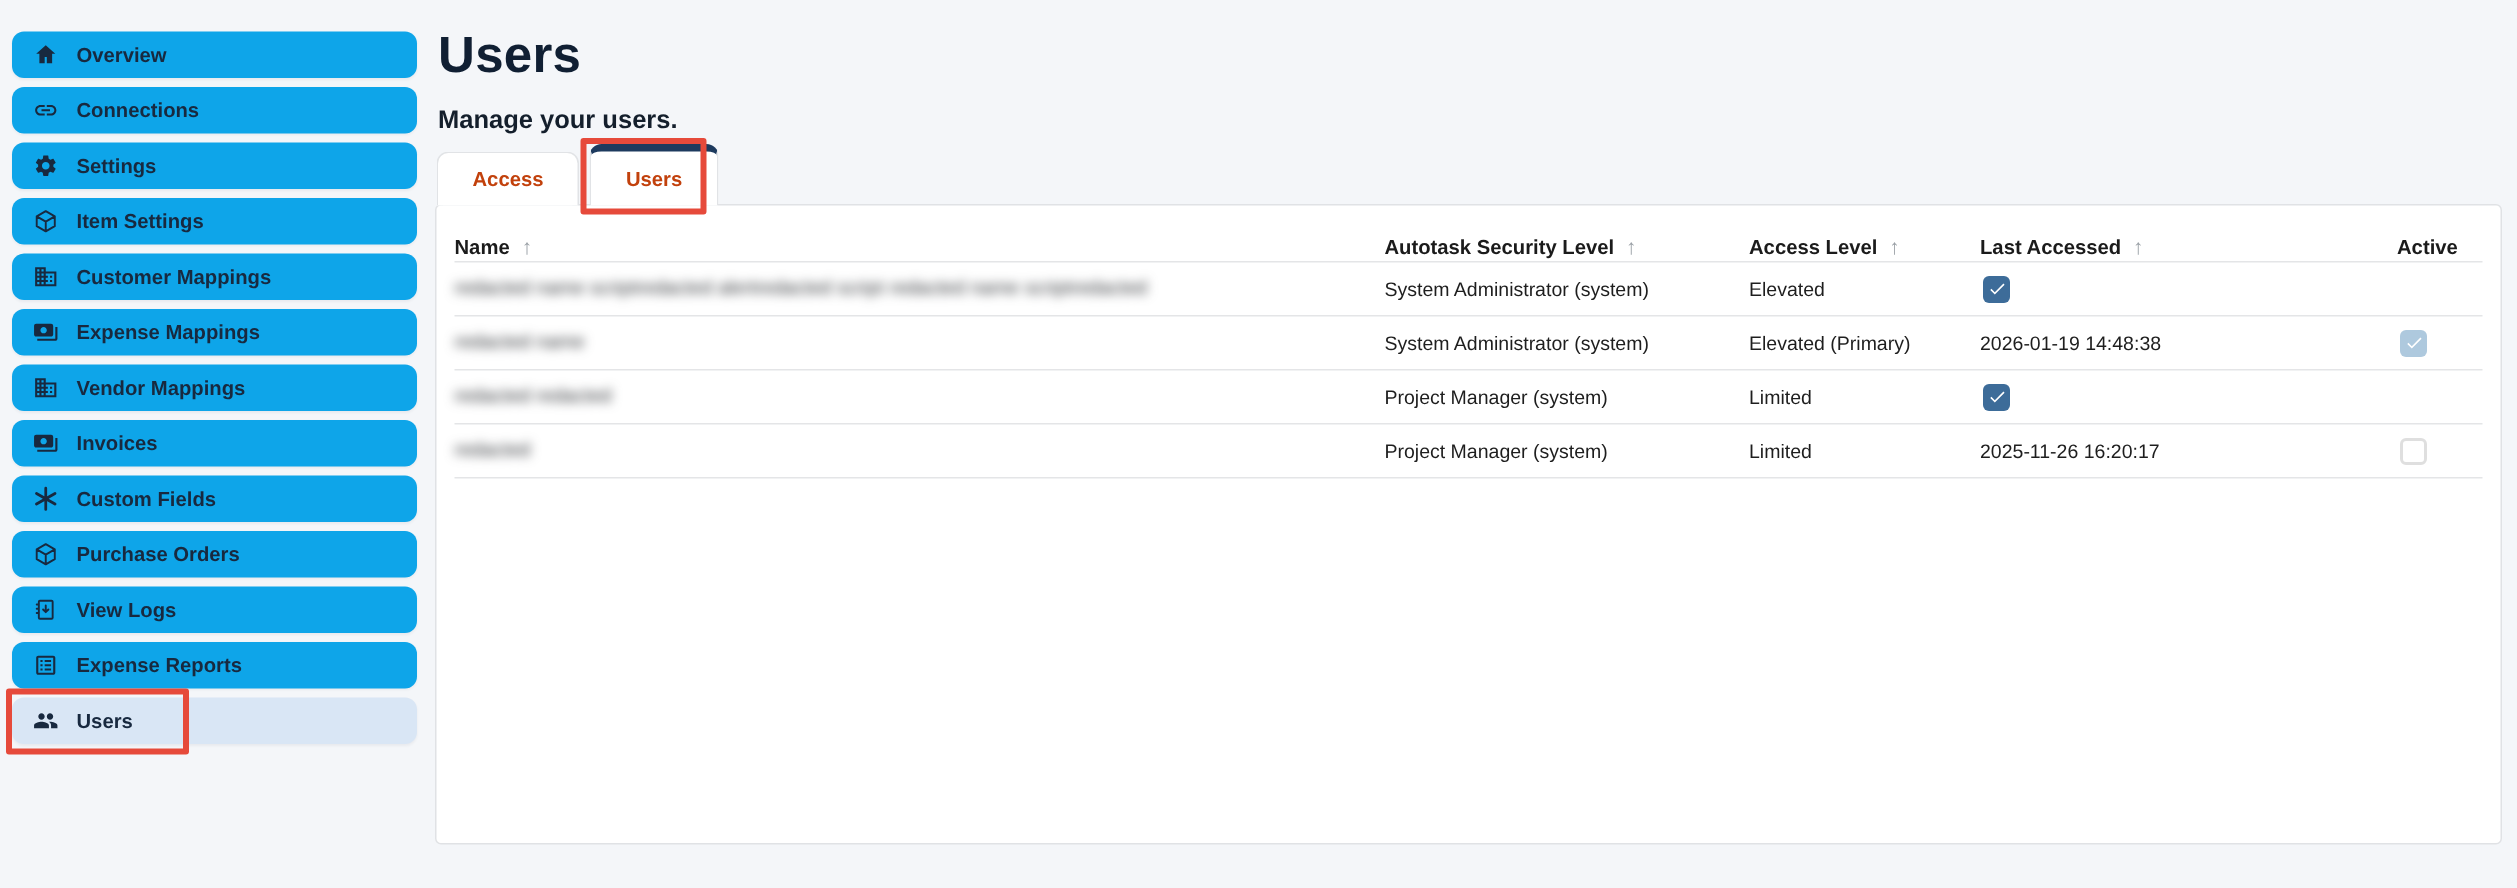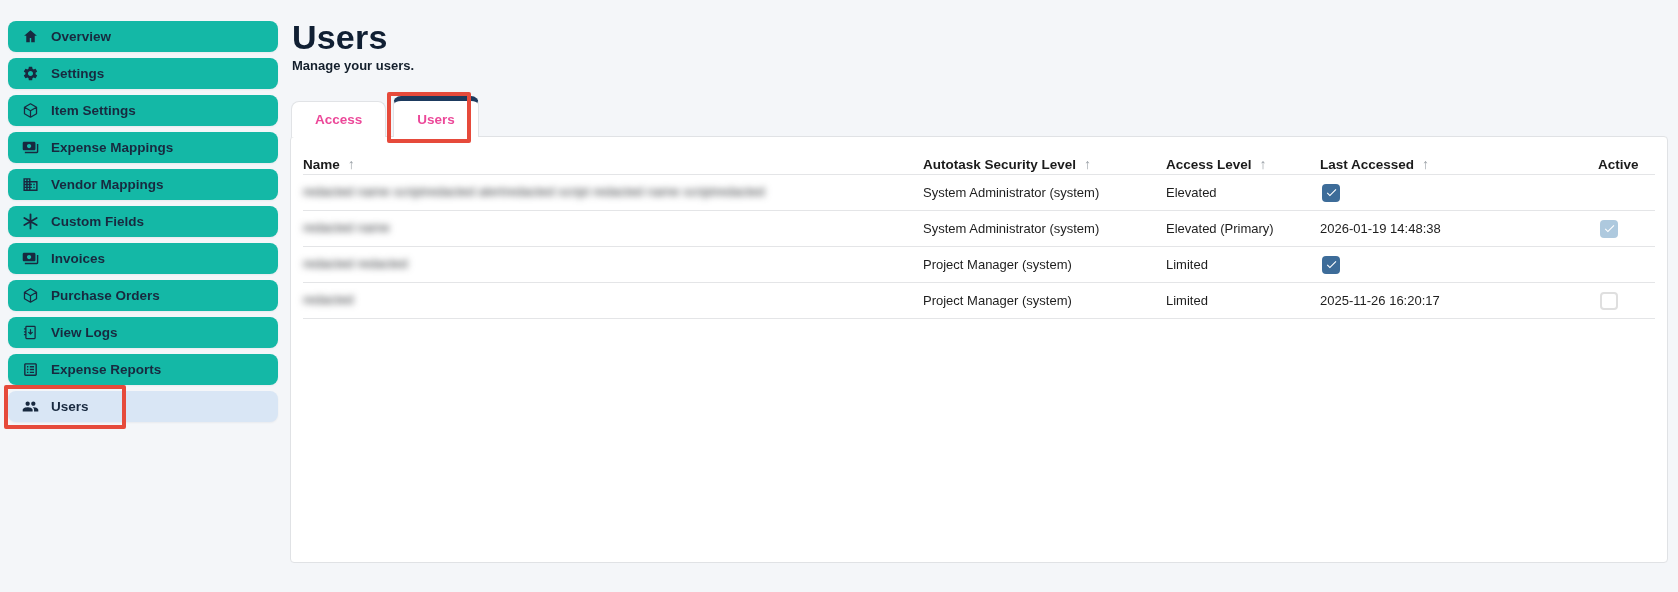--- a/index.html
+++ b/index.html
@@ -12,21 +12,21 @@
     overflow:hidden;
   }
 
   
   .sidebar {
     position:absolute; left:8px; top:21px; width:270px;
     display:flex; flex-direction:column; gap:6px;
   }
   .side-item {
     position:relative;
-    height:31px; background:#14b8a6; border-radius:8px;
+    height:31px; background:#0ea5e9; border-radius:8px;
     display:flex; align-items:center; gap:12px; padding:0 14px;
     font-size:13.5px; font-weight:700; color:#18293f;
     box-shadow:0 1px 2px rgba(16,24,40,.05);
     cursor:pointer; white-space:nowrap;
   }
   .side-item.active { background:#d9e6f5; }
   .side-item .icn { width:17px; height:17px; flex:none; display:flex; }
   .side-item .icn svg { width:17px; height:17px; fill:#18293f; }
 
   
@@ -36,35 +36,35 @@
   }
   .red-box.sidebar-users { left:-4px; top:-6px; width:122px; height:44px; }
   .red-box.users-tab { left:-6px; top:-4px; width:84px; height:51px; }
 
   
   .page-title {
     position:absolute; left:292px; top:18px;
     font-size:34px; font-weight:700; color:#101f33; letter-spacing:.2px;
   }
   .page-sub {
-    position:absolute; left:292px; top:58px;
-    font-size:13px; font-weight:700; color:#141f2c;
+    position:absolute; left:292px; top:70px;
+    font-size:17px; font-weight:700; color:#141f2c;
   }
 
   
   .tabbar {
     position:absolute; left:291px; top:96px; height:41px;
     display:flex; gap:7px; align-items:flex-end; z-index:3;
   }
   .tab {
     height:36px; background:#fff;
     border:1px solid #e1e3e6; border-bottom:none;
     border-radius:8px 8px 0 0;
     display:flex; align-items:center; justify-content:center;
-    padding:0 23px; font-size:13.5px; font-weight:700; color:#ec4899;
+    padding:0 23px; font-size:13.5px; font-weight:700; color:#c2410c;
     cursor:pointer;
   }
   .tab-wrap { position:relative; display:flex; align-items:flex-end; }
   .tab.active {
     height:41px; border-top:5px solid #1d3a5e;
     border-radius:8px 8px 0 0;
   }
 
   
   .card {
@@ -105,39 +105,55 @@
 
   <div class="side-item">
     <span class="icn">
         <svg viewBox="0 0 24 24">
           <path d="M12 3l-9 8h3v9h5v-6h2v6h5v-9h3z"></path>
         </svg>
       </span>
     <span>Overview</span>
   </div>
 
+  <div class="side-item">
+    <span class="icn">
+        <svg viewBox="0 0 24 24">
+          <path d="M3.9 12c0-1.71 1.39-3.1 3.1-3.1h4V7H7c-2.76 0-5 2.24-5 5s2.24 5 5 5h4v-1.9H7c-1.71 0-3.1-1.39-3.1-3.1zM8 13h8v-2H8v2zm9-6h-4v1.9h4c1.71 0 3.1 1.39 3.1 3.1s-1.39 3.1-3.1 3.1h-4V17h4c2.76 0 5-2.24 5-5s-2.24-5-5-5z"></path>
+        </svg>
+      </span>
+    <span>Connections</span>
+  </div>
 
   <div class="side-item">
     <span class="icn">
         <svg viewBox="0 0 24 24">
           <path d="M19.14 12.94c.04-.3.06-.61.06-.94 0-.32-.02-.64-.07-.94l2.03-1.58c.18-.14.23-.41.12-.61l-1.92-3.32c-.12-.22-.37-.29-.59-.22l-2.39.96c-.5-.38-1.03-.7-1.62-.94l-.36-2.54c-.04-.24-.24-.41-.48-.41h-3.84c-.24 0-.43.17-.47.41l-.36 2.54c-.59.24-1.13.57-1.62.94l-2.39-.96c-.22-.08-.47 0-.59.22L2.74 8.87c-.12.21-.08.47.12.61l2.03 1.58c-.05.3-.09.63-.09.94s.02.64.07.94l-2.03 1.58c-.18.14-.23.41-.12.61l1.92 3.32c.12.22.37.29.59.22l2.39-.96c.5.38 1.03.7 1.62.94l.36 2.54c.05.24.24.41.48.41h3.84c.24 0 .44-.17.47-.41l.36-2.54c.59-.24 1.13-.56 1.62-.94l2.39.96c.22.08.47 0 .59-.22l1.92-3.32c.12-.22.07-.47-.12-.61l-2.01-1.58zM12 15.6c-1.98 0-3.6-1.62-3.6-3.6s1.62-3.6 3.6-3.6 3.6 1.62 3.6 3.6-1.62 3.6-3.6 3.6z"></path>
         </svg>
       </span>
     <span>Settings</span>
   </div>
 
   <div class="side-item">
     <span class="icn">
         <svg viewBox="0 0 24 24">
           <path d="M12 2.5l8.5 4.9v9.2L12 21.5l-8.5-4.9V7.4zM3.5 7.4L12 12.3l8.5-4.9M12 12.3V21.5" fill="none" stroke="#18293f" stroke-width="1.8" stroke-linejoin="round"></path>
         </svg>
       </span>
     <span>Item Settings</span>
   </div>
 
+  <div class="side-item">
+    <span class="icn">
+        <svg viewBox="0 0 24 24">
+          <path d="M12 7V3H2v18h20V7H12zM6 19H4v-2h2v2zm0-4H4v-2h2v2zm0-4H4V9h2v2zm0-4H4V5h2v2zm4 12H8v-2h2v2zm0-4H8v-2h2v2zm0-4H8V9h2v2zm0-4H8V5h2v2zm10 12h-8v-2h2v-2h-2v-2h2v-2h-2V9h8v10zm-2-8h-2v2h2v-2zm0 4h-2v2h2v-2z"></path>
+        </svg>
+      </span>
+    <span>Customer Mappings</span>
+  </div>
 
   <div class="side-item">
     <span class="icn">
         <svg viewBox="0 0 24 24">
           <path d="M19 14V6c0-1.1-.9-2-2-2H3c-1.1 0-2 .9-2 2v8c0 1.1.9 2 2 2h14c1.1 0 2-.9 2-2zm-9-1c-1.66 0-3-1.34-3-3s1.34-3 3-3 3 1.34 3 3-1.34 3-3 3zm13-6v11c0 1.1-.9 2-2 2H4v-2h17V7h2z"></path>
         </svg>
       </span>
     <span>Expense Mappings</span>
   </div>
 
@@ -147,33 +163,33 @@
           <path d="M12 7V3H2v18h20V7H12zM6 19H4v-2h2v2zm0-4H4v-2h2v2zm0-4H4V9h2v2zm0-4H4V5h2v2zm4 12H8v-2h2v2zm0-4H8v-2h2v2zm0-4H8V9h2v2zm0-4H8V5h2v2zm10 12h-8v-2h2v-2h-2v-2h2v-2h-2V9h8v10zm-2-8h-2v2h2v-2zm0 4h-2v2h2v-2z"></path>
         </svg>
       </span>
     <span>Vendor Mappings</span>
   </div>
 
 
   <div class="side-item">
     <span class="icn">
         <svg viewBox="0 0 24 24">
+          <path d="M19 14V6c0-1.1-.9-2-2-2H3c-1.1 0-2 .9-2 2v8c0 1.1.9 2 2 2h14c1.1 0 2-.9 2-2zm-9-1c-1.66 0-3-1.34-3-3s1.34-3 3-3 3 1.34 3 3-1.34 3-3 3zm13-6v11c0 1.1-.9 2-2 2H4v-2h17V7h2z"></path>
+        </svg>
+      </span>
+    <span>Invoices</span>
+  </div>
+
+  <div class="side-item">
+    <span class="icn">
+        <svg viewBox="0 0 24 24">
           <path d="M12 2v20M3.3 7l17.4 10M20.7 7L3.3 17" fill="none" stroke="#18293f" stroke-width="2.6" stroke-linecap="round"></path>
         </svg>
       </span>
     <span>Custom Fields</span>
-  </div>
-
-  <div class="side-item">
-    <span class="icn">
-        <svg viewBox="0 0 24 24">
-          <path d="M19 14V6c0-1.1-.9-2-2-2H3c-1.1 0-2 .9-2 2v8c0 1.1.9 2 2 2h14c1.1 0 2-.9 2-2zm-9-1c-1.66 0-3-1.34-3-3s1.34-3 3-3 3 1.34 3 3-1.34 3-3 3zm13-6v11c0 1.1-.9 2-2 2H4v-2h17V7h2z"></path>
-        </svg>
-      </span>
-    <span>Invoices</span>
   </div>
 
   <div class="side-item">
     <span class="icn">
         <svg viewBox="0 0 24 24">
           <path d="M12 2.5l8.5 4.9v9.2L12 21.5l-8.5-4.9V7.4zM3.5 7.4L12 12.3l8.5-4.9M12 12.3V21.5" fill="none" stroke="#18293f" stroke-width="1.8" stroke-linejoin="round"></path>
         </svg>
       </span>
     <span>Purchase Orders</span>
   </div>

